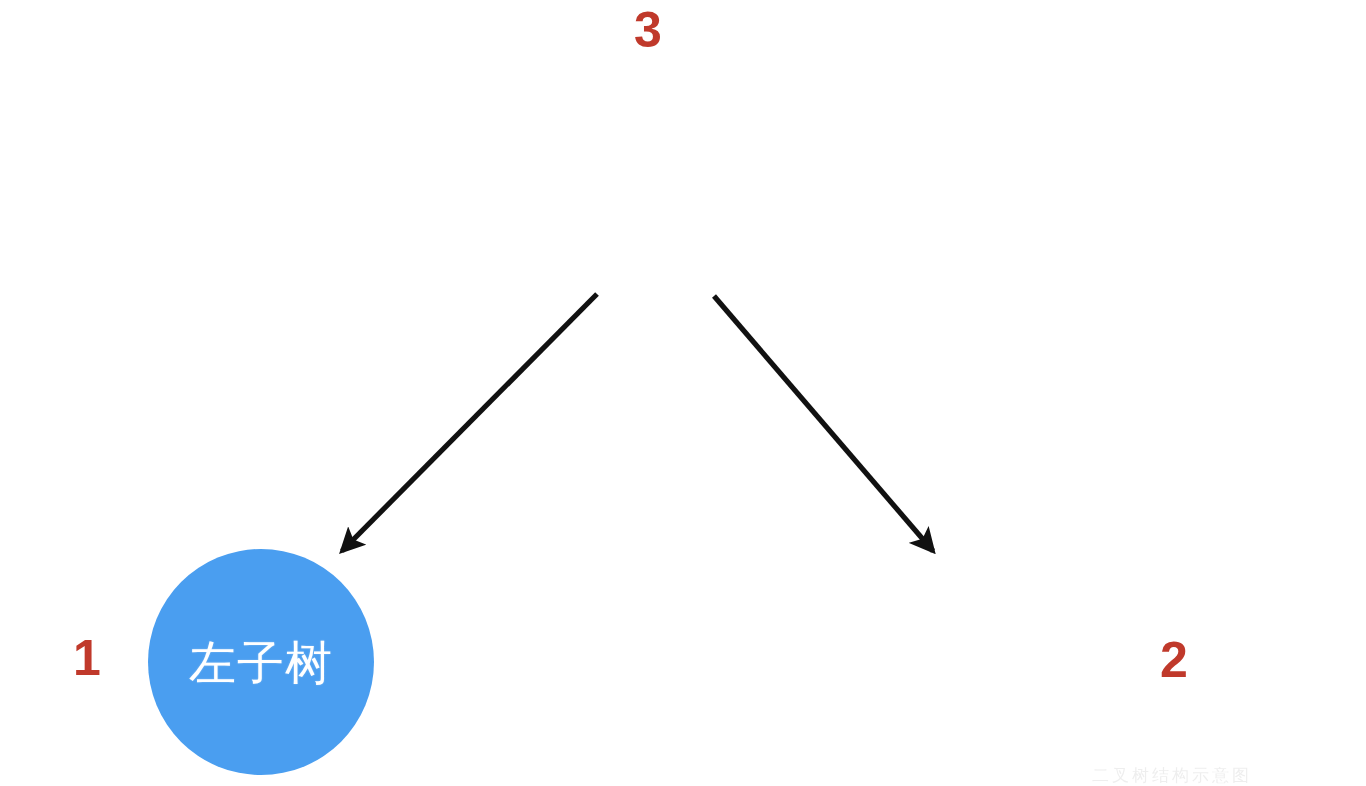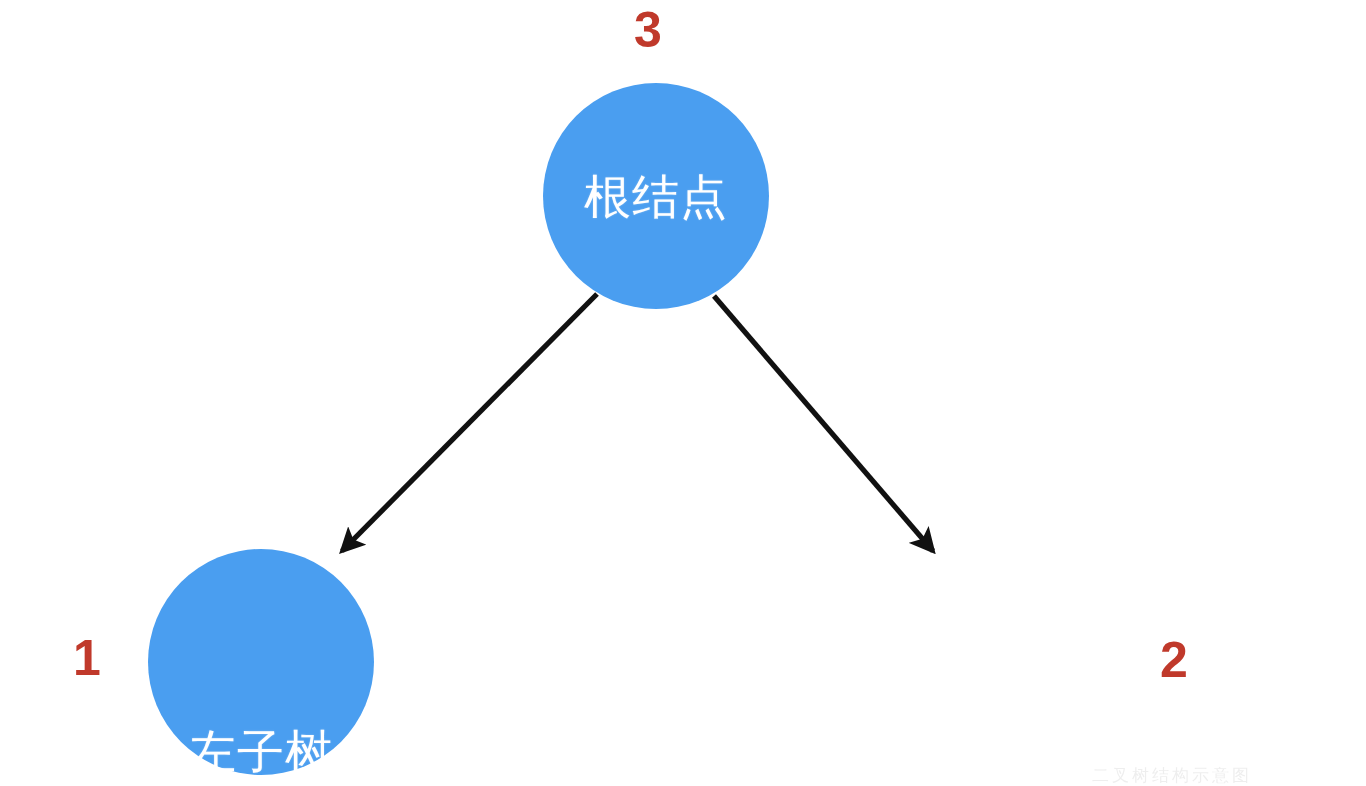--- a/index.html
+++ b/index.html
@@ -113,25 +113,22 @@
       <marker id="arrowhead-right" viewBox="0 0 10 10" refX="8.4" refY="5" markerWidth="5.0" markerHeight="5.0" orient="auto-start-reverse" markerUnits="strokeWidth">
         <path d="M 0 0 L 10 5 L 0 10 L 2.2 5 z" fill="#111111"></path>
       </marker>
     </defs>
 
     <line id="edge-root-left" x1="597" y1="294" x2="342" y2="551" stroke="#111111" stroke-width="5.2" stroke-linecap="butt" marker-end="url(#arrowhead-left)"></line>
 
     <line id="edge-root-right" x1="714" y1="296" x2="933" y2="551" stroke="#111111" stroke-width="5.2" stroke-linecap="butt" marker-end="url(#arrowhead-right)"></line>
   </svg>
 
-  <div class="node" id="node-root" style="background:#4a9ef0;">
-    <span class="node-label">根结点</span>
-  </div>
 
-  <div class="node" id="node-left" style="background:#4a9ef0;align-items:flex-end;">
+  <div class="node" id="node-left" style="background:#4a9ef0;">
     <span class="node-label">左子树</span>
   </div>
 
 
   <div class="num-label" id="label-3" style="color:#c0392b;">3</div>
 
   <div class="num-label" id="label-1" style="color:#c0392b;">1</div>
 
   <div class="num-label" id="label-2" style="color:#c0392b;">2</div>
 

